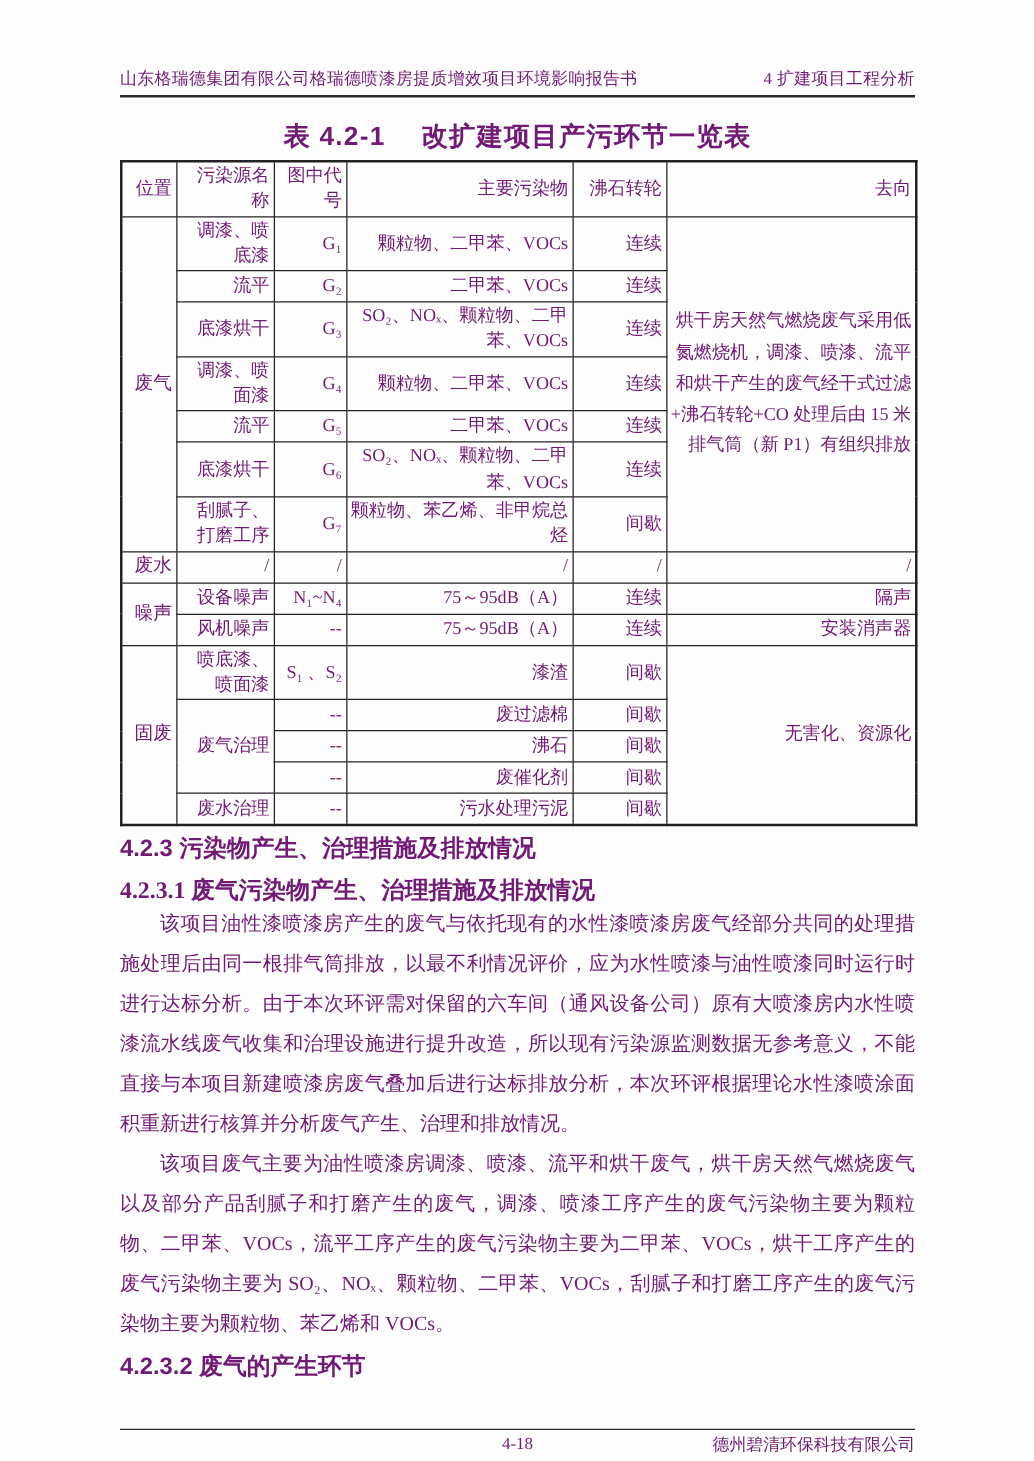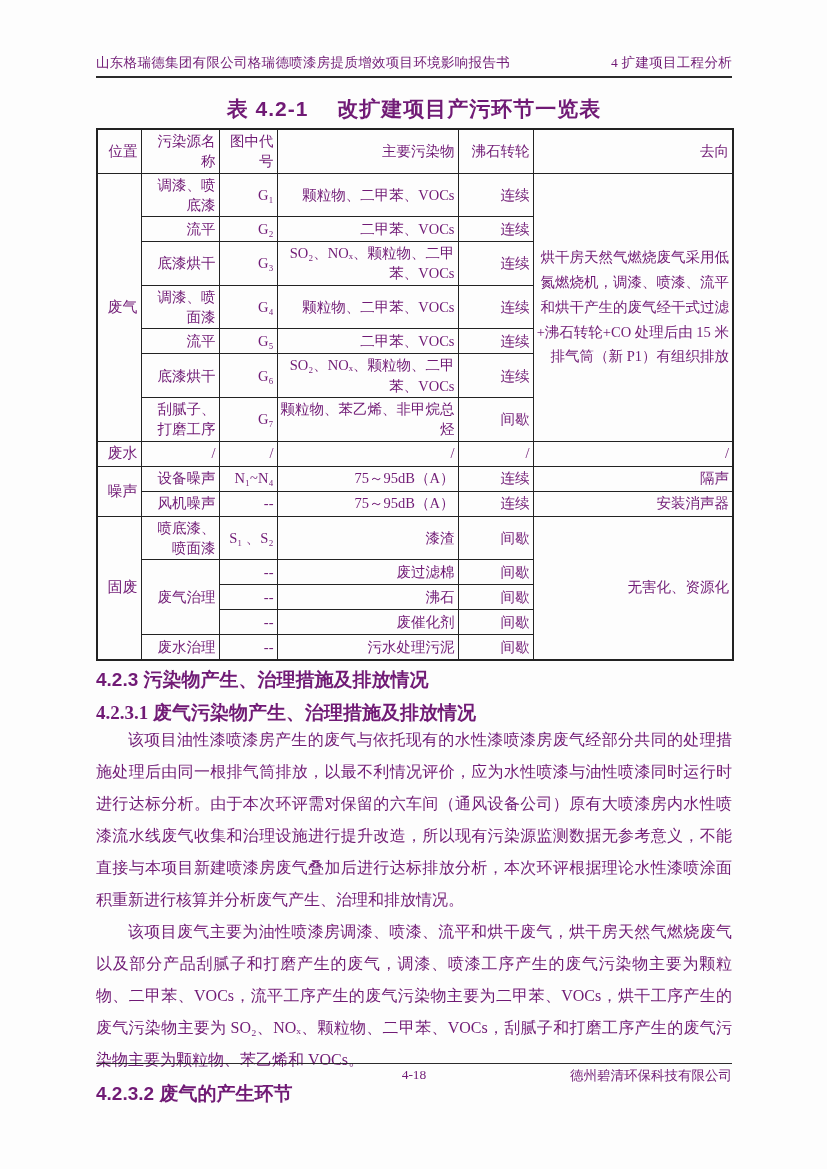--- a/index.html
+++ b/index.html
@@ -86,21 +86,21 @@
     text-indent: 2em;
     margin: 0;
   }
   .p1 { margin-top: 8px; }
   .p2 { margin-top: 12px; }
   
   .running-footer {
     position: absolute;
     left: 96px;
     width: 636px;
-    top: 1063px;
+    top: 1143px;
     border-top: 1.5px solid #2b2b2b;
     font-size: 13.5px;
     font-family: Liberation Serif, serif;
   }
   .footer-page { text-align: center; padding-top: 3px; }
   .footer-company { position: absolute; right: 0; top: 3px; }
 </style>
 </head>
 <body>
 

